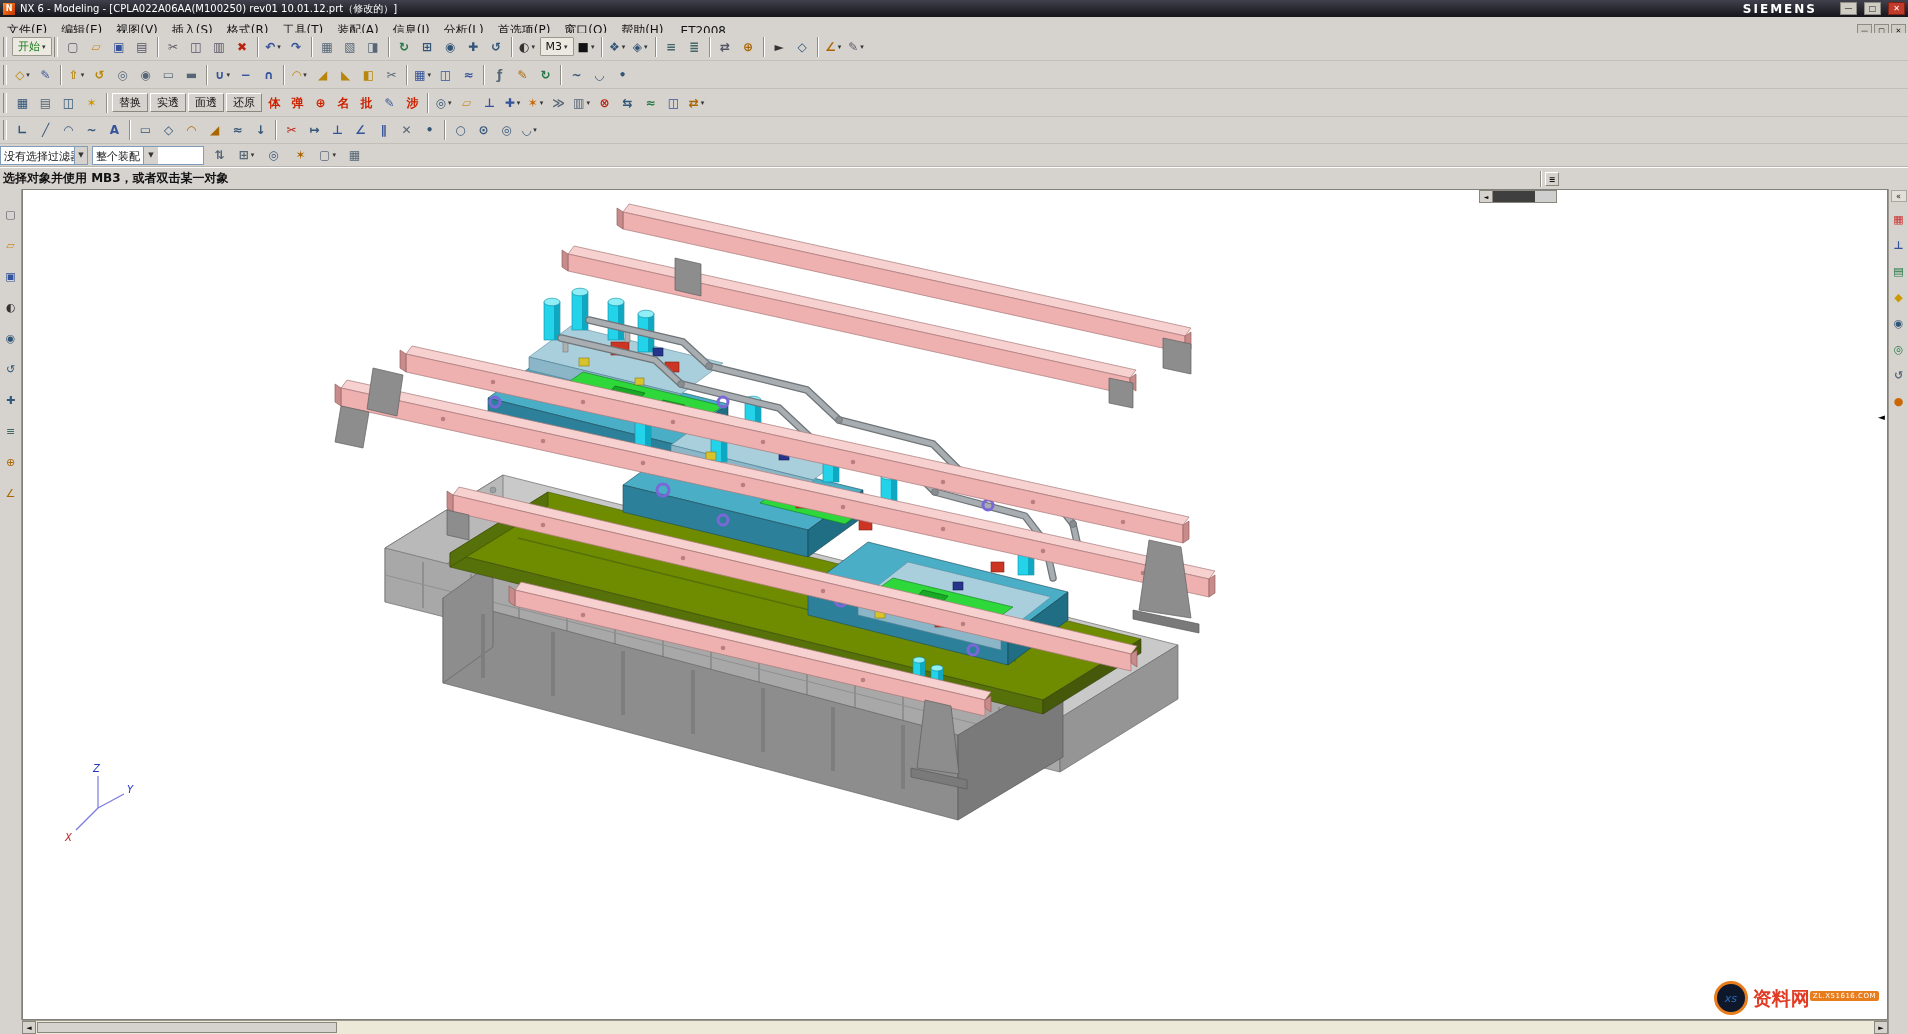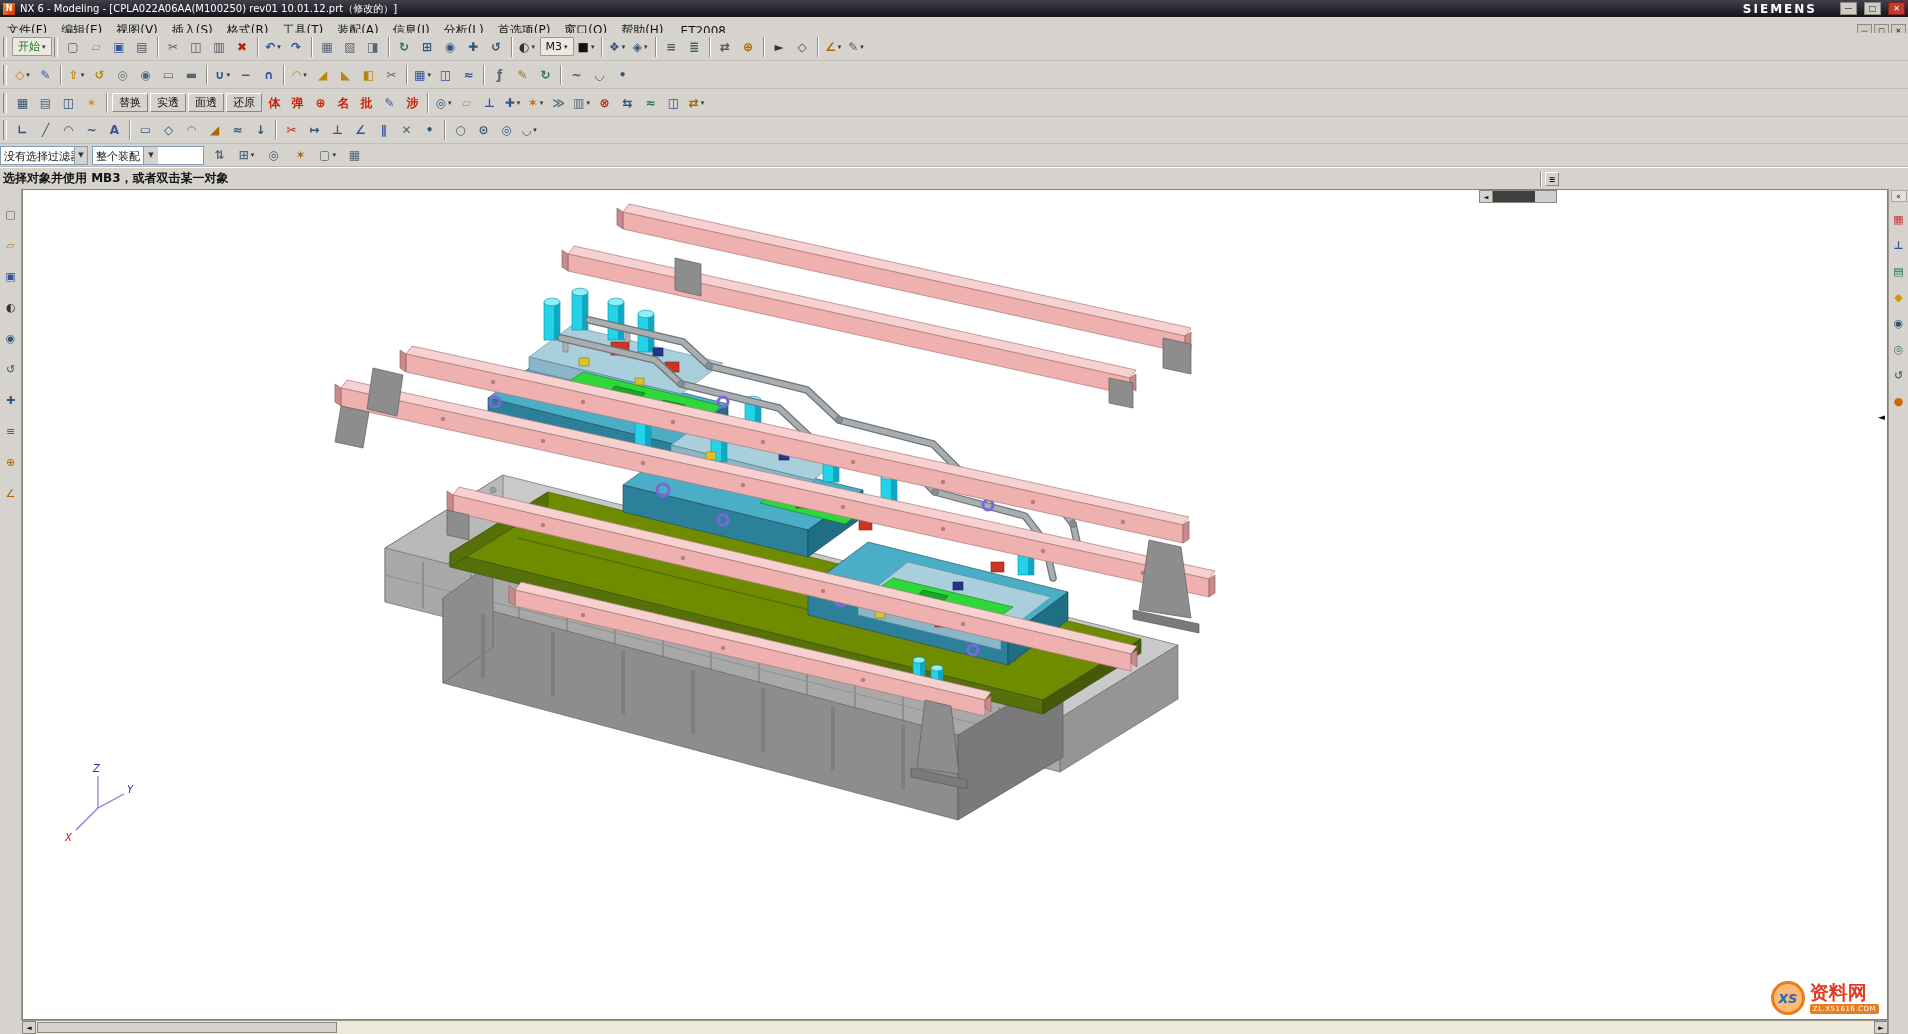--- a/index.html
+++ b/index.html
@@ -58,22 +58,22 @@
   #resource-bar{position:absolute;right:0;top:0;bottom:0;width:20px;background:var(--chrome);border-left:1px solid #9a978f;display:flex;flex-direction:column;align-items:center;padding-top:1px;gap:9px}
   .rb-collapse{width:16px;height:12px;font-size:8px;display:flex;align-items:center;justify-content:center;border:1px solid #aaa7a0;background:#e3e0d9}
   .rb-btn{width:17px;height:17px;display:flex;align-items:center;justify-content:center;font-size:11px;font-weight:bold}
   #h-scroll{position:absolute;left:22px;right:20px;bottom:0;height:14px;background:#ece9d8;border-top:1px solid #9a978f;display:flex;align-items:center}
   .hs-btn{width:14px;height:13px;background:var(--chrome);border:1px solid #8a877f;font-size:7px;display:flex;align-items:center;justify-content:center}
   .hs-thumb{width:300px;height:11px;background:var(--chrome);border:1px solid #8a877f;margin-left:1px}
   .hs-right{margin-left:auto}
 
   
   #watermark{position:absolute;right:8px;bottom:4px;display:flex;align-items:center;gap:5px}
-  .wm-circle{width:34px;height:34px;border-radius:50%;border:3px solid #e87d1e;color:#2a6db5;font-style:italic;font-weight:bold;font-size:15px;display:flex;align-items:center;justify-content:center;background:#fdba74}
-  .wm-col{display:flex;flex-direction:column;align-items:flex-start}
+  .wm-circle{width:34px;height:34px;border-radius:50%;border:3px solid #e87d1e;color:#2a6db5;font-style:italic;font-weight:normal;font-size:11px;display:flex;align-items:center;justify-content:center;background:#0f172a}
+  .wm-col{display:flex;flex-direction:row;align-items:flex-start}
   .wm-name{color:#e23b23;font-size:19px;font-weight:bold;line-height:1}
   .wm-sub{background:#e87d1e;color:#fff;font-size:7px;padding:1px 3px;border-radius:2px;margin-top:2px;letter-spacing:.5px}
 
   
   .f-pink{fill:var(--pink);stroke:#a87a7a;stroke-width:.7}
   .f-pink-light{fill:var(--pink-light);stroke:#a87a7a;stroke-width:.7}
   .f-pink-dark{fill:var(--pink-dark);stroke:#96615f;stroke-width:.7}
   .f-base-top{fill:var(--base-top);stroke:#6c6c6c;stroke-width:.7}
   .f-base-left{fill:var(--base-left);stroke:#6c6c6c;stroke-width:.7}
   .f-base-front{fill:var(--base-front);stroke:#6c6c6c;stroke-width:.7}

